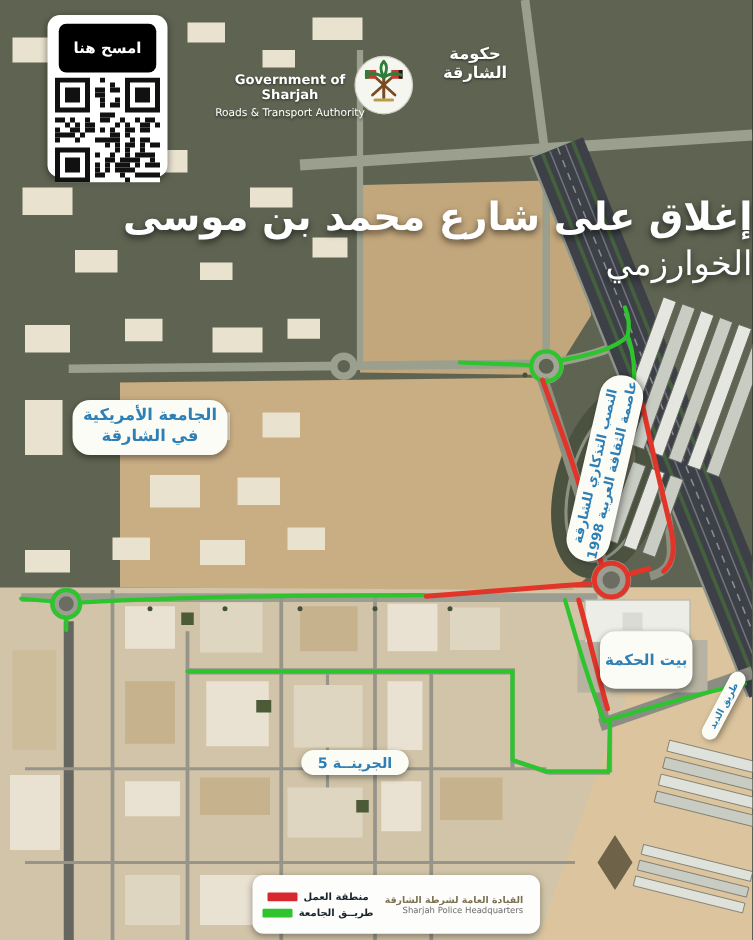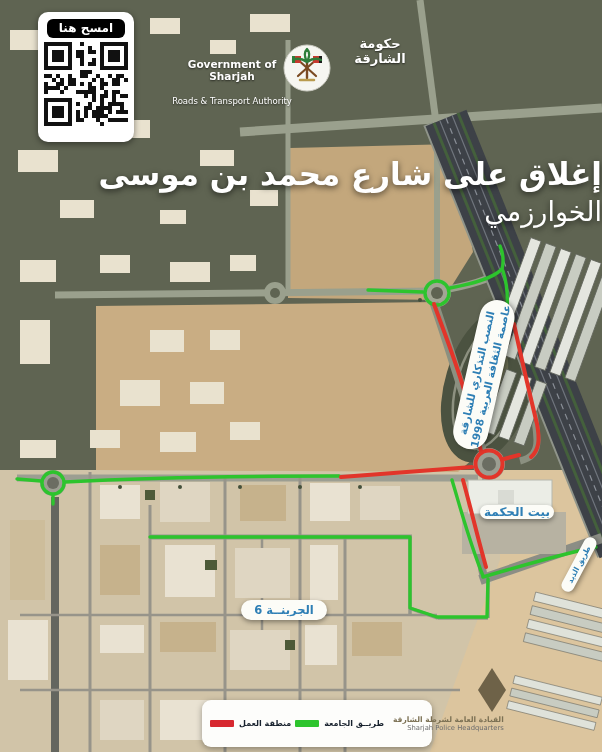--- a/index.html
+++ b/index.html
@@ -4,49 +4,49 @@
 <style>
   html,body{margin:0;padding:0;background:#222;}
   .stage{position:relative;width:602px;height:752px;overflow:hidden;
     font-family:"DejaVu Sans",sans-serif;background:#5f6452;}
   .stage svg{display:block;}
   .abs{position:absolute;}
   
   .qr-card{left:38px;top:12px;width:96px;height:130px;background:#fff;border-radius:10px;
     box-shadow:0 2px 6px rgba(0,0,0,.45);display:flex;flex-direction:column;align-items:center;}
   .qr-label{margin:7px 6px 4px;background:#000;color:#fff;border-radius:6px;
-    font-size:12px;font-weight:bold;padding:2px 12px;line-height:1.25;}
+    font-size:12px;font-weight:bold;padding:12px 12px;line-height:1.25;}
   .hdr-en{left:168px;top:58px;width:128px;text-align:center;color:#fff;
     text-shadow:0 1px 2px rgba(0,0,0,.6);}
   .hdr-en .l1{font-size:10.5px;font-weight:bold;}
-  .hdr-en .l2{font-size:8.5px;margin-top:14px;}
+  .hdr-en .l2{font-size:8.5px;margin-top:4px;}
   .emblem{left:283px;top:44px;}
   .hdr-ar{left:332px;top:36px;width:96px;text-align:center;color:#fff;
     text-shadow:0 1px 2px rgba(0,0,0,.6);}
   .hdr-ar .l1{font-size:13px;font-weight:bold;}
   .hdr-ar .l2{font-size:10px;margin-top:1px;}
   
   .title{left:0;top:156px;width:602px;text-align:right;color:#fff;
     text-shadow:0 2px 6px rgba(0,0,0,.6);}
   .title .l1{font-size:31px;font-weight:800;line-height:1.2;}
   .title .l2{font-size:27px;font-weight:400;line-height:1.2;margin-top:3px;}
   
   .bubble{background:#fcfcf7;border-radius:14px;color:#2e7fb5;font-weight:bold;
     text-align:center;box-shadow:0 2px 5px rgba(0,0,0,.4);}
   .aus{left:58px;top:320px;width:116px;padding:5px 4px;font-size:13px;line-height:1.3;}
   .monument{left:408px;top:357px;width:148px;padding:4px 2px;font-size:10.5px;line-height:1.3;
     transform:rotate(-77deg);border-radius:18px;}
-  .hikma{left:480px;top:505px;width:70px;padding:0 2px;font-size:12px;border-radius:12px;}
+  .hikma{left:480px;top:505px;width:70px;padding:16px 2px;font-size:12px;border-radius:12px;}
   .dhaid{left:549px;top:558px;width:60px;padding:2px 0;font-size:7.5px;border-radius:8px;
     transform:rotate(-62deg);}
   .juraina{left:241px;top:600px;width:82px;padding:3px 2px;font-size:11.5px;border-radius:11px;}
   
   .legend{left:202px;top:700px;width:230px;height:47px;background:#fdfdfb;border-radius:9px;
     box-shadow:0 2px 6px rgba(0,0,0,.35);display:flex;align-items:center;gap:9px;padding:2px 8px;box-sizing:border-box;}
-  .sw-col{display:flex;gap:4px;align-items:center;}
+  .sw-col{display:flex;flex-direction:column;gap:4px;align-items:center;}
   .sw-row{display:flex;align-items:center;gap:5px;}
   .swatch{width:24px;height:7px;border-radius:1px;}
   .sw-label{font-size:8px;font-weight:bold;color:#18222e;white-space:nowrap;}
   .police-text{display:flex;flex-direction:column;align-items:flex-end;line-height:1.2;}
   .police-ar{font-size:7.5px;font-weight:bold;color:#7c7154;white-space:nowrap;}
   .police-en{font-size:6.8px;color:#6d6d6d;white-space:nowrap;}
 </style>
 </head>
 <body>
 
@@ -386,31 +386,35 @@
 
   <div class="abs hdr-ar" dir="rtl">
     <div class="l1">حكومة الشارقة</div>
   </div>
 
   <div class="abs title" dir="rtl">
     <div class="l1">إغلاق على شارع محمد بن موسى</div>
     <div class="l2">الخوارزمي</div>
   </div>
 
+  <div class="abs bubble aus" dir="rtl">
+    <div>الجامعة الأمريكية</div>
+    <div>في الشارقة</div>
+  </div>
 
   <div class="abs bubble monument">
     <div dir="rtl">النصب التذكاري للشارقة</div>
     <div dir="ltr">عاصمة الثقافة العربية 1998</div>
   </div>
 
   <div class="abs bubble hikma" dir="rtl">بيت الحكمة</div>
 
   <div class="abs bubble dhaid" dir="rtl">طريق الذيد</div>
 
-  <div class="abs bubble juraina" dir="rtl">الجرينــة 6</div>
+  <div class="abs bubble juraina" dir="rtl">الجرينــة 5</div>
 
   <div class="abs legend">
     <div class="sw-col">
       <div class="sw-row">
         <div class="swatch" style="background:#d7282f;"></div>
         <div class="sw-label" dir="rtl">منطقة العمل</div>
       </div>
       <div class="sw-row">
         <div class="swatch" style="background:#2dc42d;"></div>
         <div class="sw-label" dir="rtl">طريــق الجامعة</div>

